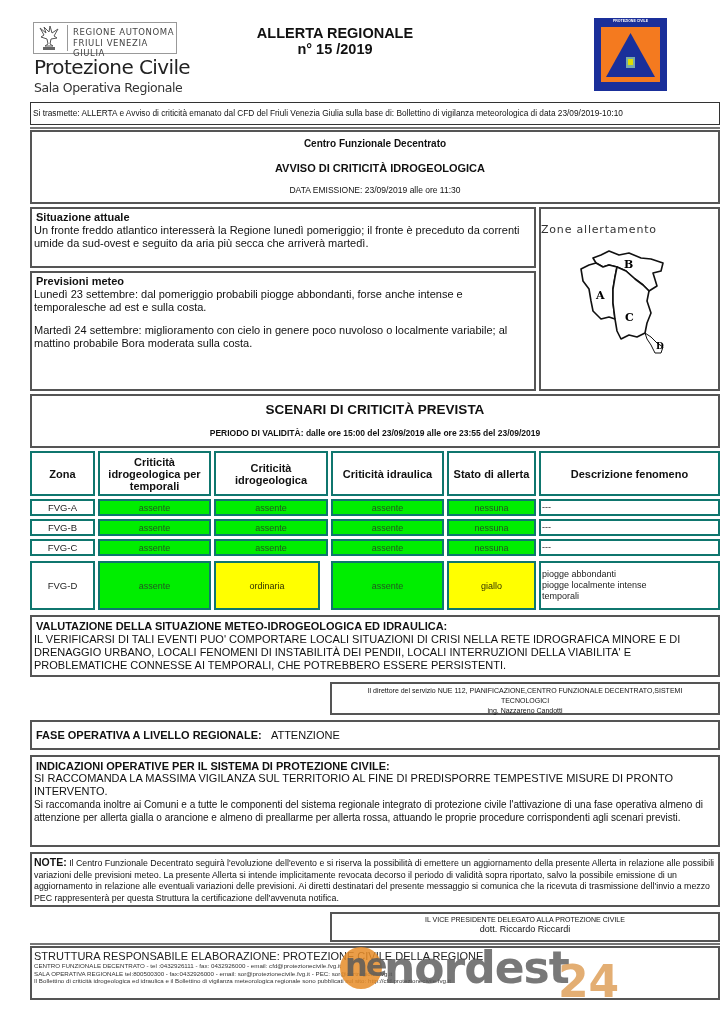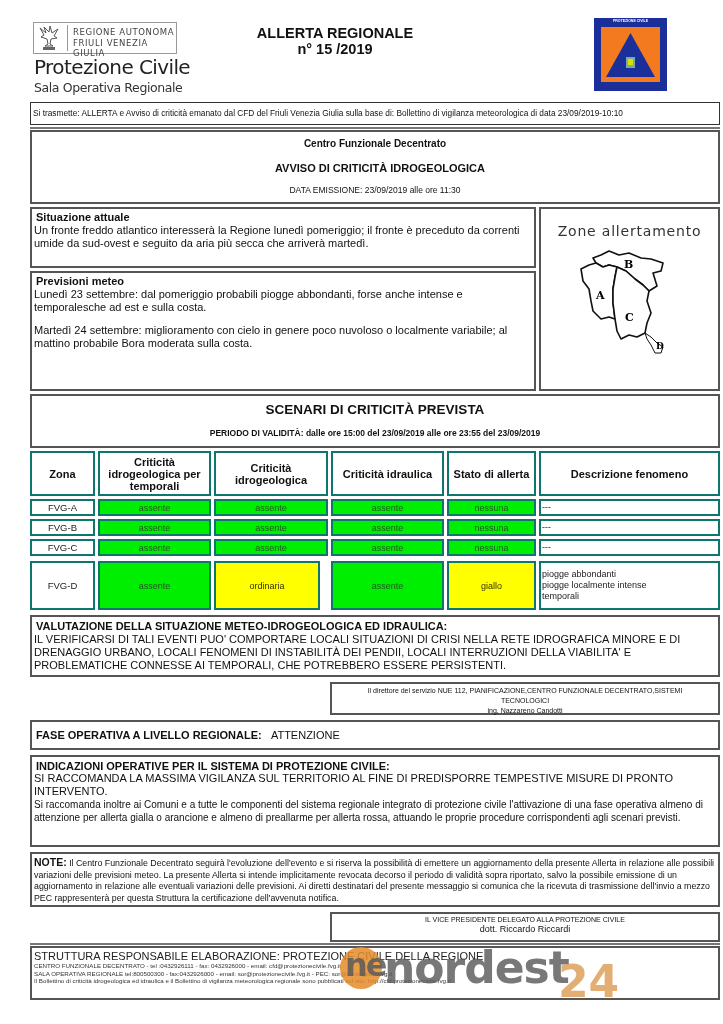--- a/index.html
+++ b/index.html
@@ -33,21 +33,21 @@
   #cfd .l1 { position: absolute; left: 0; width: 100%; top: 6px; font-weight: bold; font-size: 10px; }
   #cfd .l2 { position: absolute; left: 0; width: 100%; top: 30px; font-weight: bold; font-size: 11px; padding-left: 10px; }
   #cfd .l3 { position: absolute; left: 0; width: 100%; top: 53px; font-size: 8.5px; }
 
   #situazione { left: 30px; top: 207px; width: 506px; height: 61px; padding: 2px 2px; font-size: 11px; line-height: 13px; }
   #previsioni { left: 30px; top: 271px; width: 506px; height: 120px; padding: 2px 2px; font-size: 11px; line-height: 13px; }
   .sec-title { font-weight: bold; font-size: 11px; padding-left: 2px; }
   .para-gap { height: 10px; }
 
   #zone-map { left: 539px; top: 207px; width: 181px; height: 184px; }
-  #zone-map .lbl { position: absolute; left: 0; width: 100%; top: 14px; text-align: center; font-size: 14px; font-family: "DejaVu Sans", sans-serif; letter-spacing: 0.8px; color: #333; }
+  #zone-map .lbl { position: absolute; left: 0; width: 100%; top: 14px; text-align: left; font-size: 11px; font-family: "DejaVu Sans", sans-serif; letter-spacing: 0.8px; color: #333; }
 
   #scenari { left: 30px; top: 394px; width: 690px; height: 54px; text-align: center; }
   #scenari .t { position: absolute; left: 0; width: 100%; top: 6px; font-weight: bold; font-size: 13.5px; }
   #scenari .p { position: absolute; left: 0; width: 100%; top: 32px; font-weight: bold; font-size: 8.5px; }
 
   .cell { position: absolute; border: 2px solid #0f766e; display: flex; align-items: center; justify-content: center; text-align: center; font-size: 9px; }
   .hdr { font-weight: bold; font-size: 11px; line-height: 12px; background: #fff; }
   .green { background: #00ee00; color: #225522; }
   .yellow { background: #ffff00; color: #333300; }
   .zone { background: #fff; font-size: 9.5px; color: #222; }

